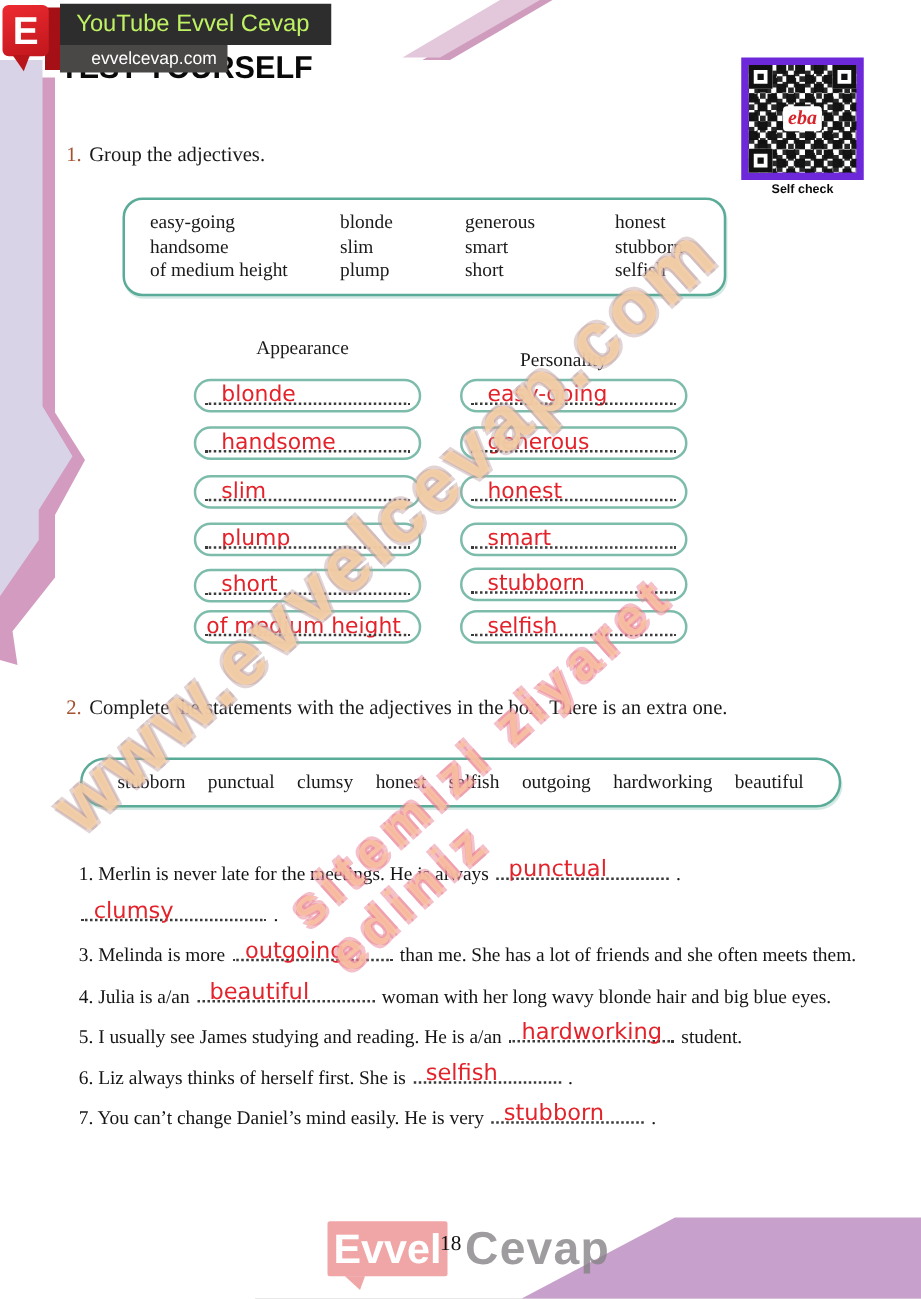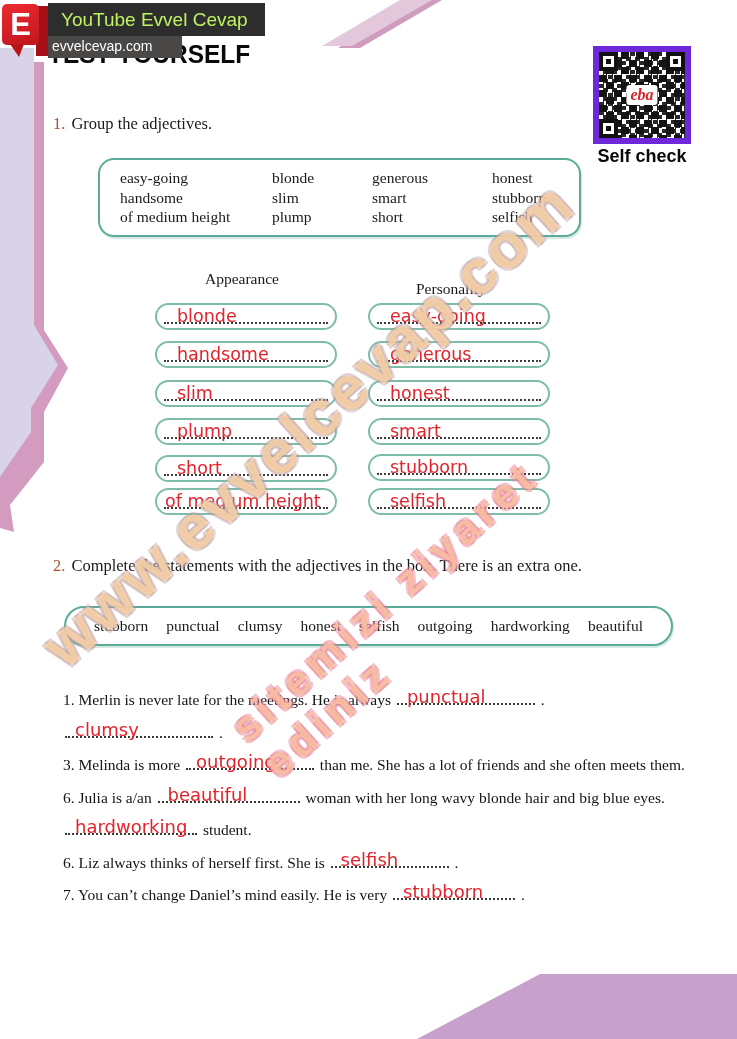--- a/index.html
+++ b/index.html
@@ -24,41 +24,41 @@
     color:#fff; font-family:"Liberation Sans",sans-serif; font-weight:bold;
     font-size:31px; text-align:center; line-height:41px; z-index:31; }
   #logo-tail { position:absolute; left:10px; top:44px; width:0; height:0;
     border-left:9px solid transparent; border-right:5px solid transparent;
     border-top:13px solid #b8151b; z-index:31; }
   #title-bar { position:absolute; left:48px; top:3px; width:217px; height:33px;
     background:#2e2d2d; color:#bef264; font-family:"Liberation Sans",sans-serif;
     font-size:19px; line-height:33px; padding-left:13px; z-index:30; }
   #url-bar { position:absolute; left:48px; top:36px; width:134px; height:22px;
     background:#4a4847; color:#fff; font-family:"Liberation Sans",sans-serif;
-    font-size:14px; line-height:21px; padding-left:4px; z-index:30; }
+    font-size:14px; line-height:21px; padding-left:25px; z-index:30; }
   #page-heading { position:absolute; left:48px; top:40px; z-index:25;
     font-family:"Liberation Sans",sans-serif; font-weight:800; color:#090909;
     font-size:24px; letter-spacing:0px; transform:scale(1.02,1.05); transform-origin:left top; }
 
   
   #qr-wrap { position:absolute; left:593px; top:46px; width:98px; z-index:10; text-align:center; }
   #qr { position:relative; width:98px; height:98px; background:#6d28d9; padding:6px; }
   #qr-inner { position:relative; width:86px; height:86px;
     background:
       conic-gradient(rgba(17,17,17,.9) 25%, rgba(255,255,255,0) 0 50%, rgba(17,17,17,.9) 0 75%, rgba(255,255,255,0) 0) 0 0/9px 9px,
       conic-gradient(#151515 25%, #fff 0 50%, #151515 0 75%, #fff 0) 0 0/15px 15px; }
   .finder { position:absolute; width:19px; height:19px; background:#fff; border:4px solid #111; }
   .finder::after { content:""; position:absolute; left:3px; top:3px; width:5px; height:5px; background:#111; }
   .f-tl { left:0; top:0; } .f-tr { right:0; top:0; } .f-bl { left:0; bottom:0; }
   #qr-label { position:absolute; left:50%; top:50%; transform:translate(-50%,-50%);
     background:#fff; padding:0 4px; border-radius:3px;
     color:#d5252b; font-family:"Liberation Serif",serif; font-style:italic;
     font-weight:bold; font-size:16px; line-height:20px; }
   #qr-caption { margin-top:2px; font-family:"Liberation Sans",sans-serif;
-    font-weight:bold; font-size:18px; color:#090909; }
+    font-weight:bold; font-size:10px; color:#090909; }
 
   
   .ex-head { position:absolute; z-index:10; font-size:16.5px; color:#1a1a1a; }
   .ex-num { color:#a4512f; margin-right:6px; }
   #ex1-head { left:53px; top:114px; }
   #ex2-head { left:53px; top:556px; }
 
   
   .word-box { position:absolute; z-index:10; background:#fff;
     border:2.5px solid #5aab97; box-shadow:1px 2px 0 rgba(90,171,151,.25); }
@@ -250,32 +250,38 @@
     <div class="sentence">
       <span>1. Merlin is never late for the meetings. He is always </span><span class="blank b0"><span class="ans">punctual</span></span><span> .</span>
     </div>
     <div class="sentence">
       <span class="blank b1"><span class="ans">clumsy</span></span><span> .</span>
     </div>
     <div class="sentence">
       <span>3. Melinda is more </span><span class="blank b2"><span class="ans">outgoing</span></span><span> than me. She has a lot of friends and she often meets them.</span>
     </div>
     <div class="sentence">
-      <span>6. Julia is a/an </span><span class="blank b3"><span class="ans">beautiful</span></span><span> woman with her long wavy blonde hair and big blue eyes.</span>
-    </div>
-    <div class="sentence">
-      <span class="blank b4"><span class="ans">hardworking</span></span><span> student.</span>
+      <span>4. Julia is a/an </span><span class="blank b3"><span class="ans">beautiful</span></span><span> woman with her long wavy blonde hair and big blue eyes.</span>
+    </div>
+    <div class="sentence">
+      <span>5. I usually see James studying and reading. He is a/an </span><span class="blank b4"><span class="ans">hardworking</span></span><span> student.</span>
     </div>
     <div class="sentence">
       <span>6. Liz always thinks of herself first. She is </span><span class="blank b5"><span class="ans">selfish</span></span><span> .</span>
     </div>
     <div class="sentence">
       <span>7. You can’t change Daniel’s mind easily. He is very </span><span class="blank b6"><span class="ans">stubborn</span></span><span> .</span>
     </div>
   </div>
 
   <div id="watermark">
     <div id="wm1">www.evvelcevap.com</div>
     <div id="wm2">sitemizi ziyaret ediniz</div>
   </div>
 
+  <div id="footer">
+    <div id="brand-left-box">Evvel</div>
+    <div id="brand-tail"></div>
+    <div id="brand-right">Cevap</div>
+    <div id="page-number">18</div>
+  </div>
 
 </div>
 
 </body></html>

